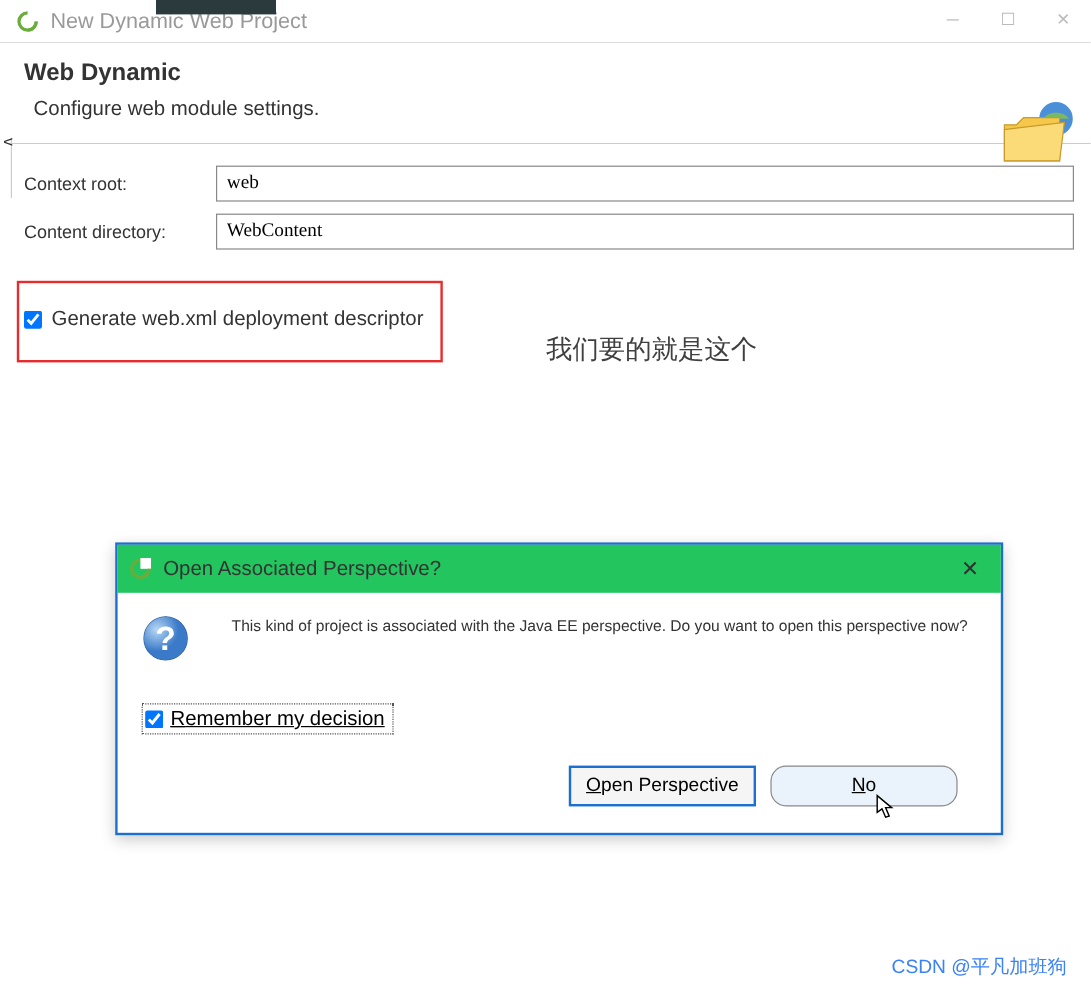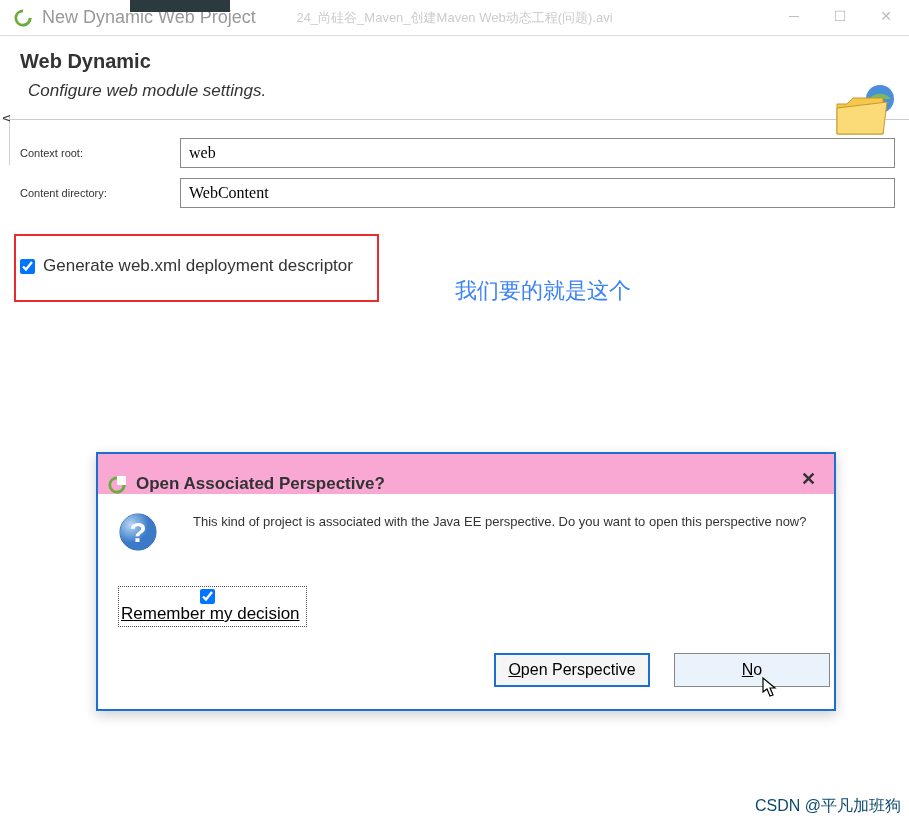--- a/index.html
+++ b/index.html
@@ -62,21 +62,20 @@
     .header-title {
       font-size: 20px;
       font-weight: bold;
       color: #333;
       margin-bottom: 8px;
     }
     .header-desc {
       font-size: 17px;
       color: #333;
       margin-left: 8px;
-      font-style: italic;
     }
     .folder-icon {
       position: absolute;
       right: 14px; top: 48px;
       width: 60px; height: 55px;
     }
     .left-stub {
       position: absolute;
       left: 0; top: 115px;
       width: 10px; height: 50px;
@@ -93,35 +92,35 @@
     .form-area {
       padding: 18px 14px 10px 20px;
     }
     .form-row {
       display: flex;
       align-items: center;
       margin-bottom: 10px;
     }
     .form-label {
       width: 160px;
-      font-size: 11px;
+      font-size: 15px;
       color: #333;
     }
     .form-input {
       flex: 1;
       height: 30px;
       border: 1px solid #888;
       padding: 2px 8px;
       font-size: 16px;
       font-family: Liberation Serif, serif;
       background: #fff;
     }
     .checkbox-highlighted {
       border: 2px solid #e62c2c;
-      padding: 20px 24px 24px 4px;
+      padding: 20px 14px 24px 4px;
       display: inline-flex;
       align-items: center;
       margin-top: 16px;
       margin-left: -6px;
     }
     .checkbox-row {
       display: flex;
       align-items: center;
     }
     .checkbox-row input[type=checkbox] {
@@ -129,39 +128,38 @@
       margin-right: 8px;
     }
     .checkbox-row label {
       font-size: 17px;
       color: #333;
     }
     .annotation {
       position: absolute;
       left: 455px;
       top: 276px;
-      color: #3b82f6;
+      color: #404040;
       font-size: 22px;
     }
     .modal {
       position: absolute;
       left: 96px;
       top: 452px;
       width: 740px;
       border: 2px solid #1b6fd0;
       background: #fff;
       box-shadow: 0 4px 12px rgba(0,0,0,0.2);
     }
     .modal-titlebar {
       height: 40px;
       display: flex;
-      align-items: flex-end;
+      align-items: center;
       padding: 0 10px;
-      background: #f9a8d4;
-      font-weight: bold;
+      background: #22c55e;
     }
     .modal-titlebar .eclipse-icon {
       width: 18px; height: 18px;
       margin-right: 10px;
     }
     .modal-title {
       font-size: 17px;
       color: #333;
       flex: 1;
     }
@@ -186,76 +184,75 @@
       margin-left: 17px;
     }
     .modal-remember {
       padding: 24px 20px 10px 20px;
     }
     .remember-box {
       display: inline-flex;
       align-items: center;
       border: 1px dotted #555;
       padding: 2px 6px 2px 2px;
-      flex-direction: column;
     }
     .remember-box input { width: 15px; height: 15px; margin-right: 6px; }
     .remember-box label { font-size: 17px; text-decoration: underline; text-decoration-style: solid; }
     .remember-box .u { text-decoration: underline; }
     .modal-buttons {
       display: flex;
       justify-content: flex-end;
-      gap: 24px;
-      padding: 16px 4px 22px 20px;
+      gap: 12px;
+      padding: 16px 36px 22px 20px;
     }
     .modal-btn {
       width: 156px;
       height: 34px;
       border: 1px solid #888;
       background: #f5f5f5;
       font-size: 16px;
       display: flex;
       align-items: center;
       justify-content: center;
       position: relative;
     }
     .modal-btn.primary {
       border: 2px solid #1b6fd0;
     }
     .modal-btn.no {
       background: #eaf3fb;
+      border-radius: 13px;
     }
     .underline { text-decoration: underline; }
     .cursor-icon {
       position: absolute;
       right: 50px;
       bottom: -12px;
       font-size: 18px;
       color: #333;
     }
     .watermark {
       position: absolute;
-      right: 8px;
+      right: 20px;
       bottom: 14px;
-      color: #0c4a6e;
+      color: #3b82f6;
       font-size: 16px;
     }
   </style>
 </head>
 <body>
 
 <div class="titlebar">
   <div class="dark-strip"></div>
   <svg class="eclipse-icon" viewBox="0 0 20 20">
     <circle cx="10" cy="10" r="8" fill="none" stroke="#6aad3d" stroke-width="3"></circle>
     <rect x="10" y="0" width="10" height="10" fill="#fff"></rect>
     <circle cx="10" cy="10" r="8" fill="none" stroke="#6aad3d" stroke-width="3" stroke-dasharray="12 40"></circle>
   </svg>
   <span class="title-text">New Dynamic Web Project</span>
-  <span class="video-title">24_尚硅谷_Maven_创建Maven Web动态工程(问题).avi</span>
   <div class="win-controls">
     <div class="win-btn">─</div>
     <div class="win-btn">☐</div>
     <div class="win-btn">✕</div>
   </div>
 </div>
 
 <div class="header-section">
   <div class="header-title">Web Dynamic</div>
   <div class="header-desc">Configure web module settings.</div>

